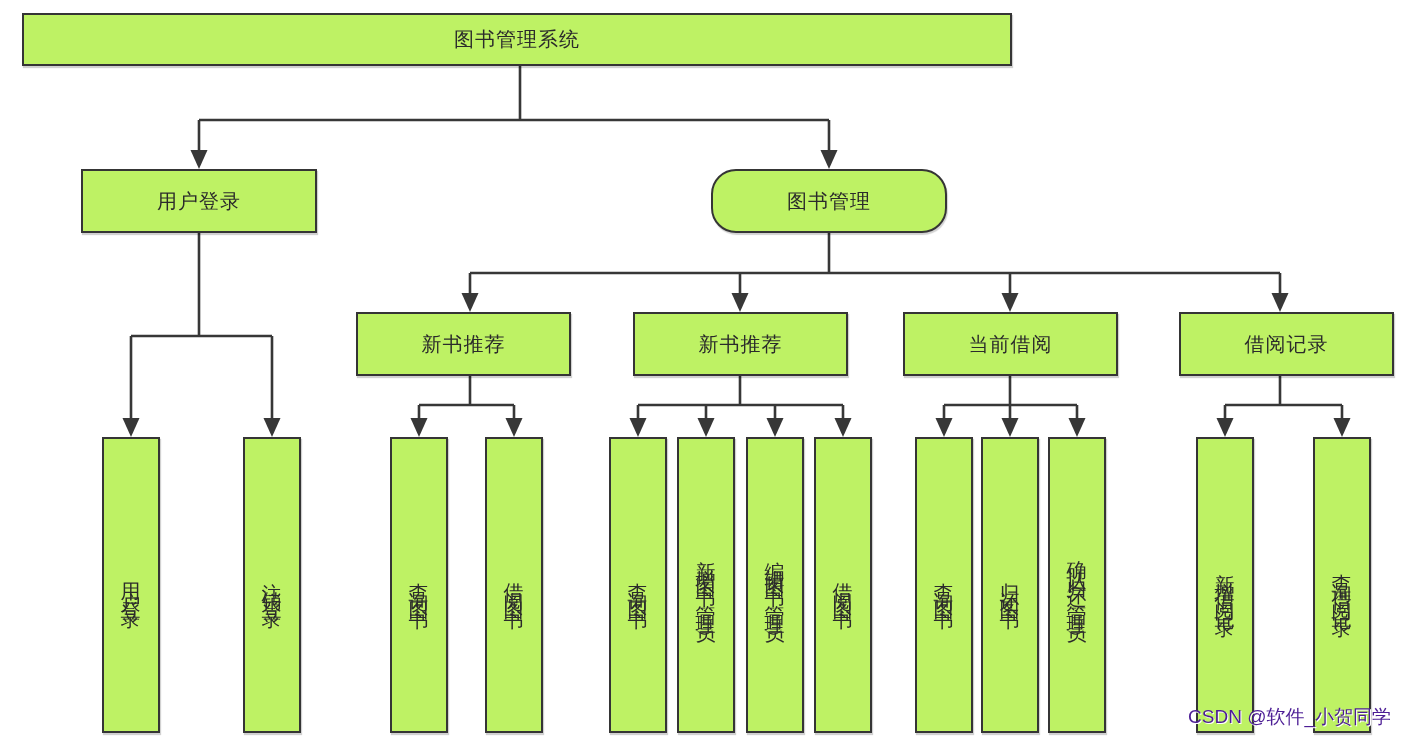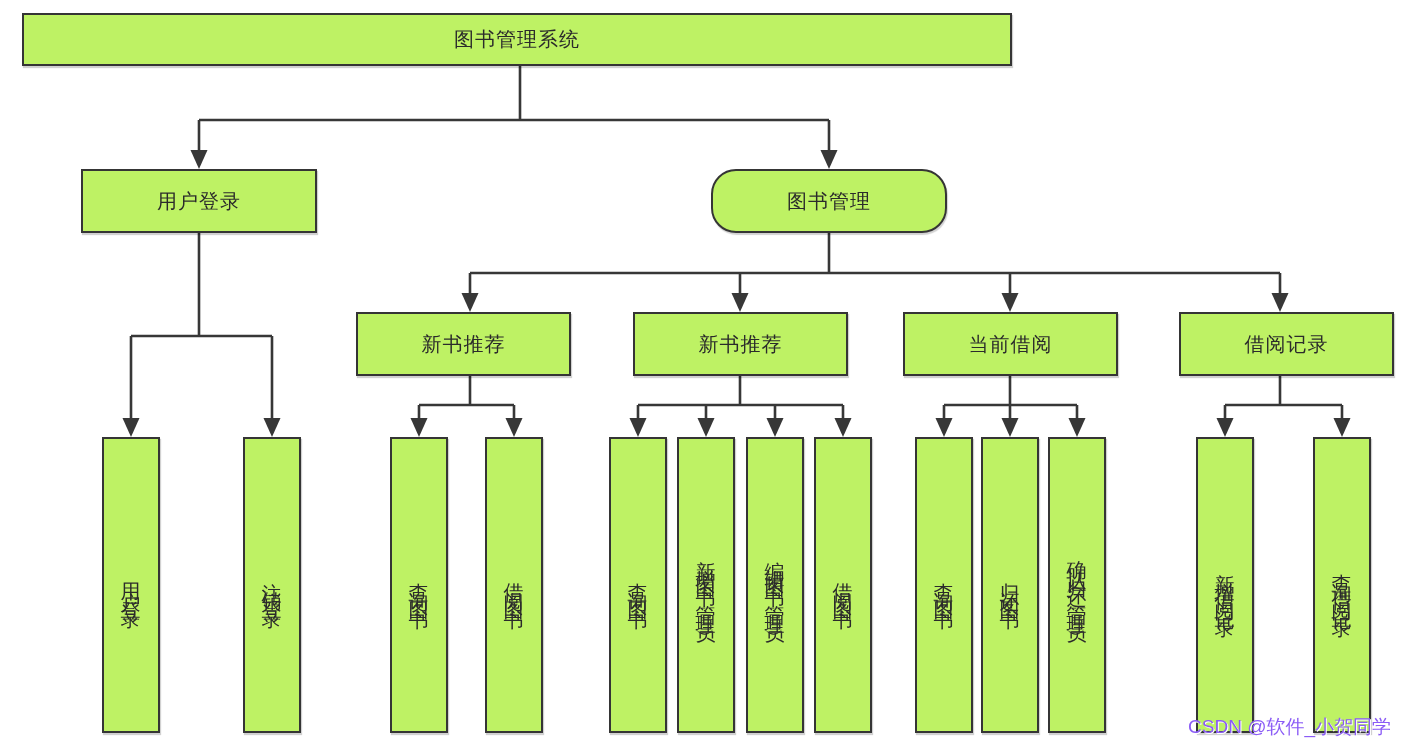--- a/index.html
+++ b/index.html
@@ -60,24 +60,24 @@
   .lf6  { left: 746px; }
   .lf7  { left: 814px; }
   .lf8  { left: 915px; }
   .lf9  { left: 981px; }
   .lf10 { left: 1048px; }
   .lf11 { left: 1196px; }
   .lf12 { left: 1313px; }
   .watermark {
     position: absolute;
     right: 14px;
-    bottom: 7px;
+    bottom: 17px;
     z-index: 3;
     font-size: 19px;
-    color: #8b5cf6;
+    color: #4c1d95;
     text-shadow: 1px 1px 0 #ffffff;
     pointer-events: none;
     white-space: nowrap;
   }
 </style>
 </head>
 <body>
 
 <div id="canvas">
 

